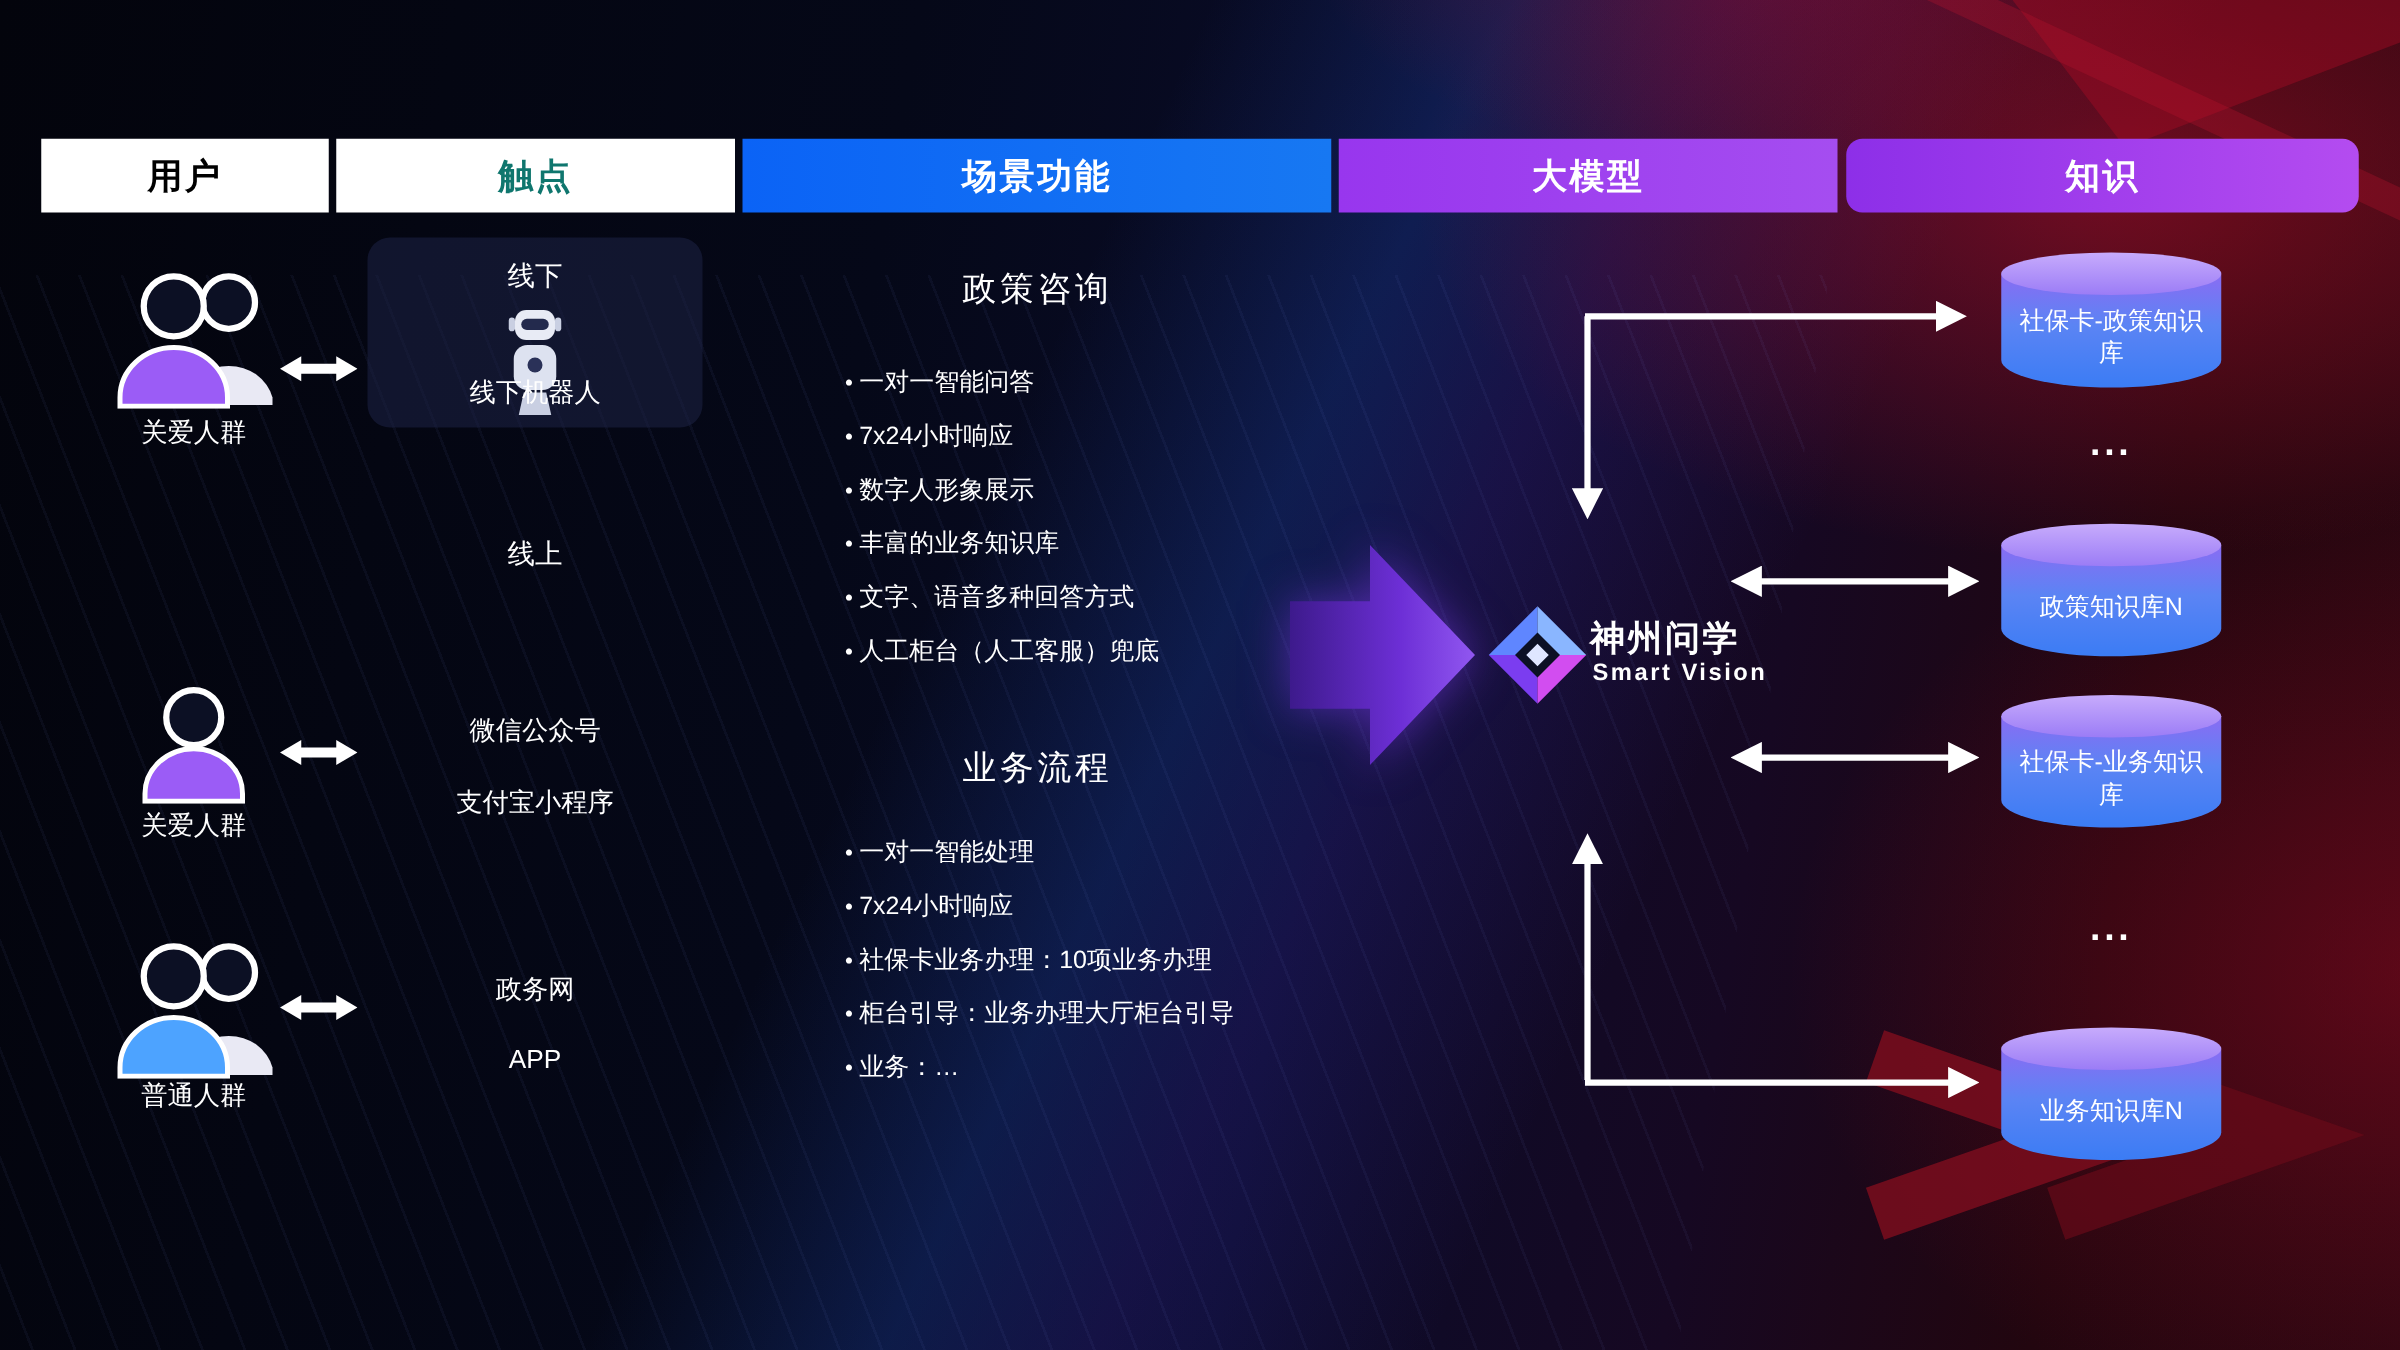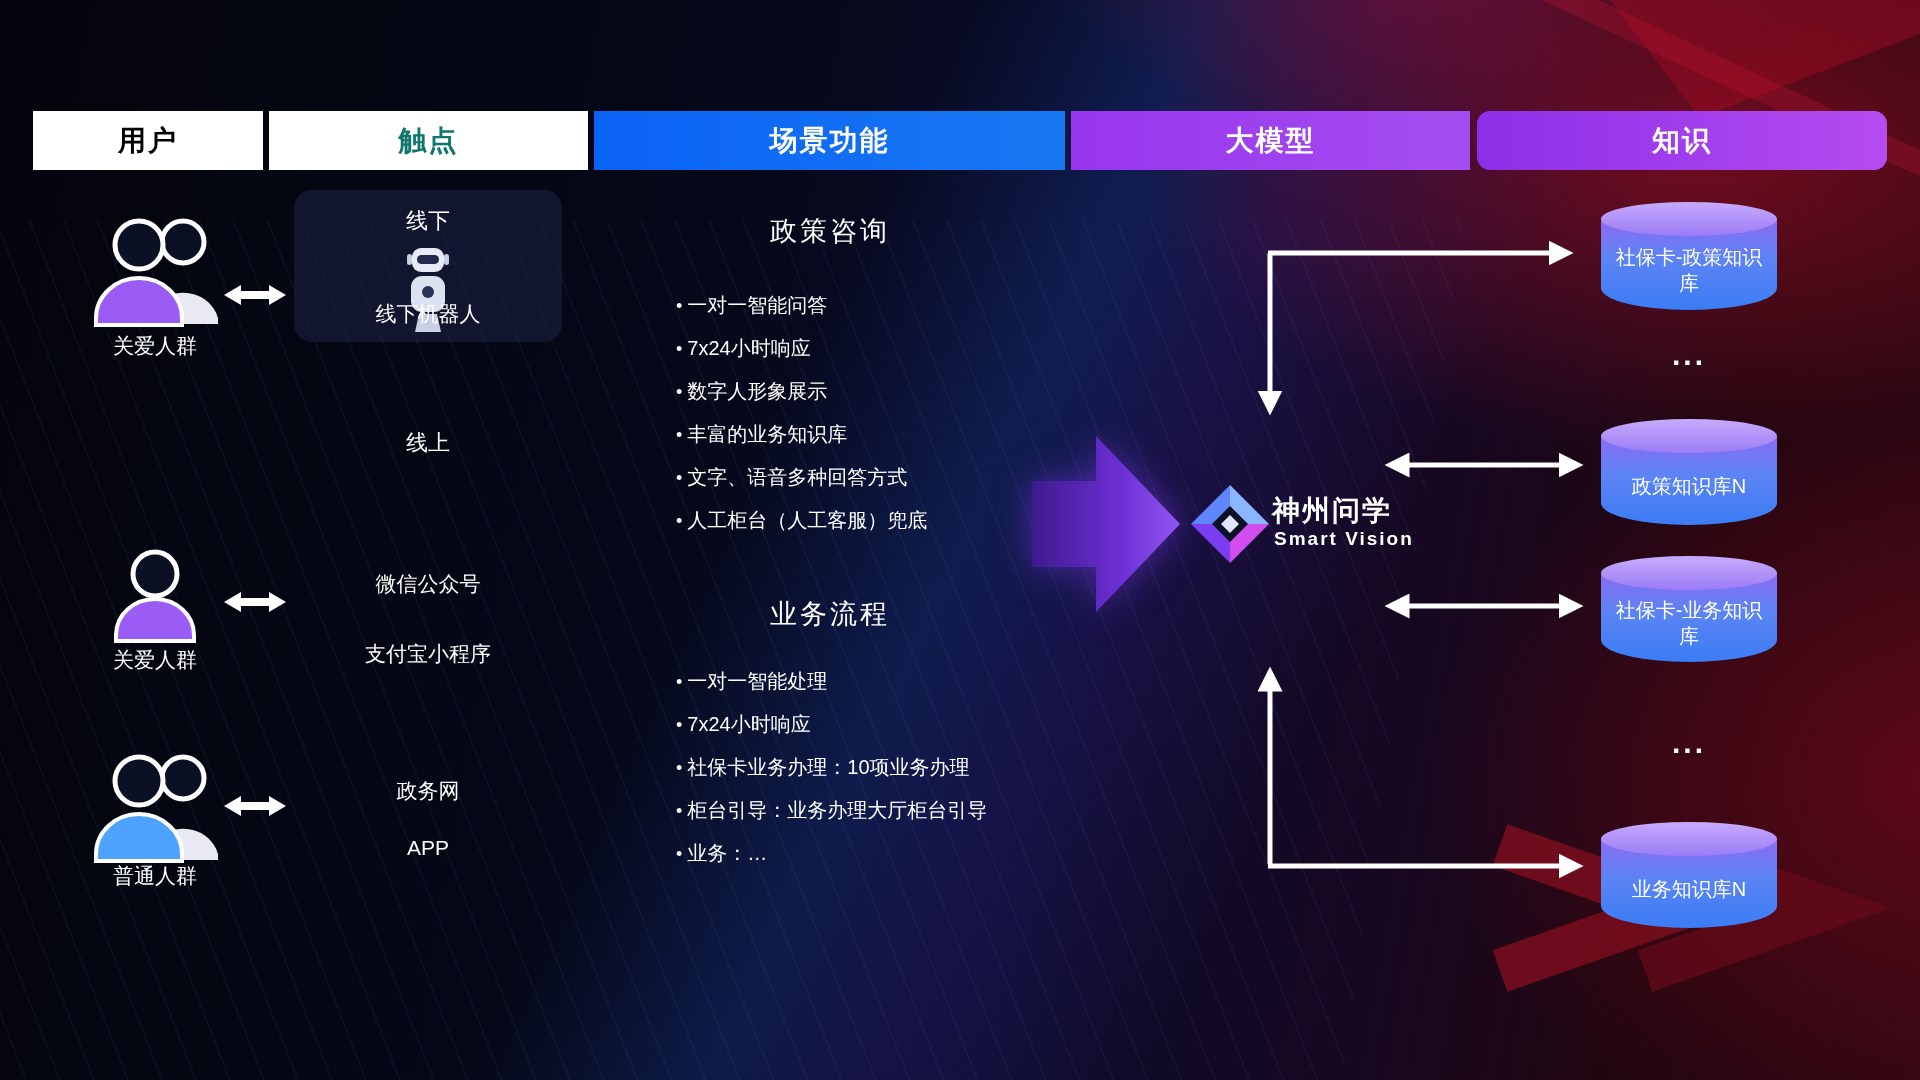--- a/index.html
+++ b/index.html
@@ -133,21 +133,21 @@
       <rect x="46" y="12" width="5" height="11" rx="2.5" fill="#c9cfe2"></rect>
       <rect x="13" y="34" width="34" height="36" rx="11" fill="#dde2f0"></rect>
       <circle cx="30" cy="50" r="6" fill="#2a3158"></circle>
       <path d="M21,72 h18 l4,18 h-26 z" fill="#c9cfe2"></path>
     </svg>
     <div style="position:absolute;bottom:14px;left:0;right:0;text-align:center;font-size:21px;">线下机器人</div>
   </div>
 
   <div class="tp-item" style="top:428px;font-size:22px;">线上</div>
   <div class="tp-item" style="top:570px;text-align:center;">微信公众号</div>
-  <div class="tp-item" style="top:628px;margin-top:12px;">支付宝小程序</div>
+  <div class="tp-item" style="top:628px;">支付宝小程序</div>
   <div class="tp-item" style="top:777px;">政务网</div>
   <div class="tp-item" style="top:836px;">APP</div>
 
   <div class="scn-title" style="top:213px;">政策咨询</div>
   <div class="blist" style="top:292px;">
     <div class="bi">一对一智能问答</div>
     <div class="bi">7x24小时响应</div>
     <div class="bi">数字人形象展示</div>
     <div class="bi">丰富的业务知识库</div>
     <div class="bi">文字、语音多种回答方式</div>

